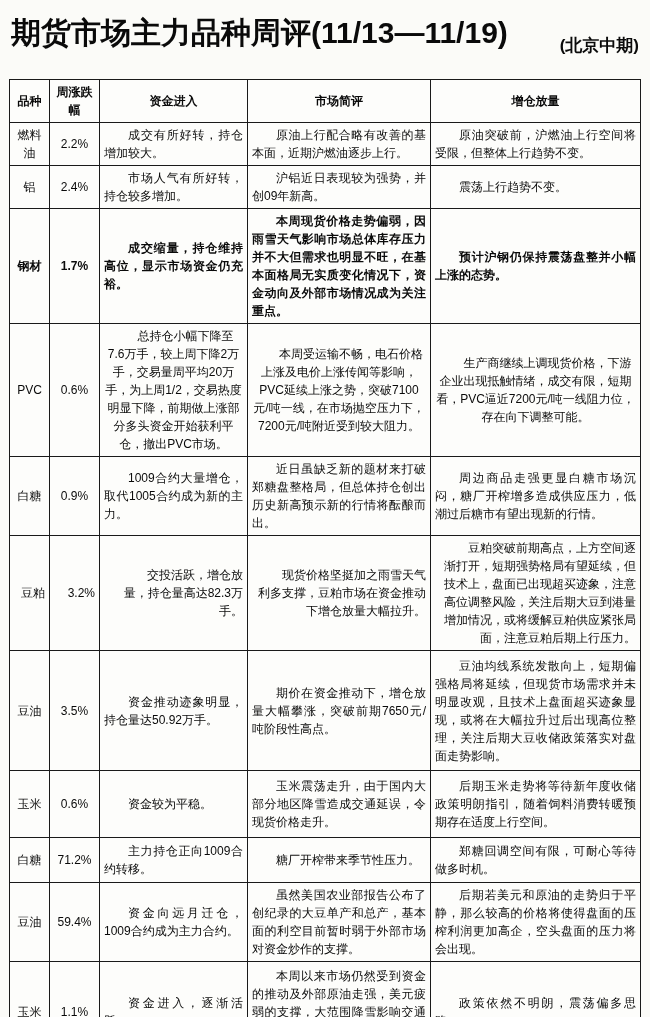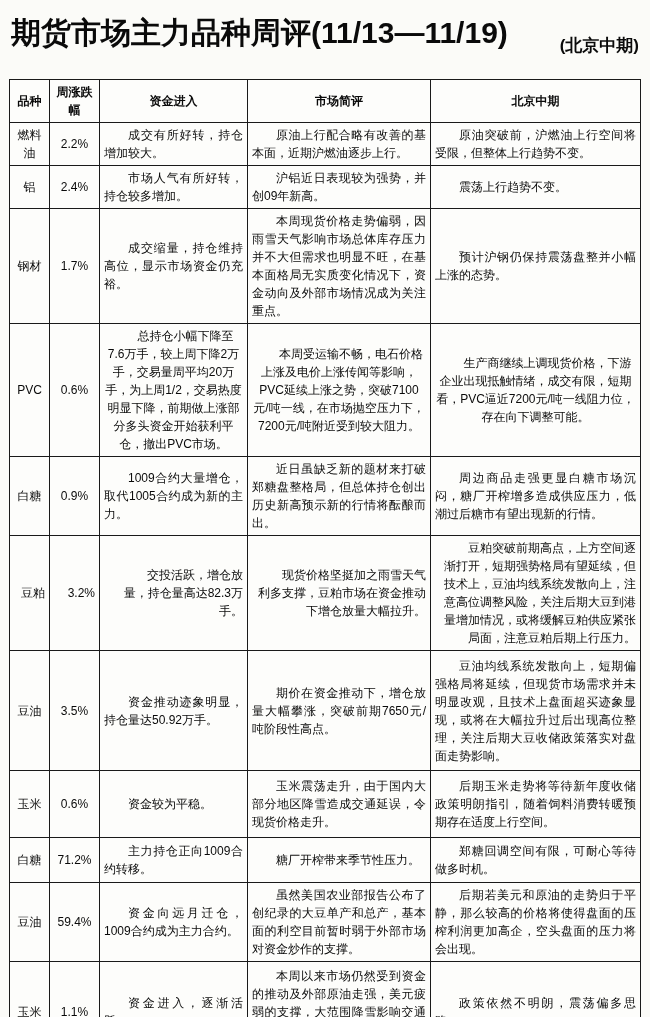--- a/index.html
+++ b/index.html
@@ -65,21 +65,21 @@
   }
   td.c-text {
     text-align: justify;
     text-justify: inter-ideograph;
     text-indent: 2em;
     padding: 4px 5px;
   }
   
   tbody tr:nth-child(1)  td { height: 42px; }
   tbody tr:nth-child(2)  td { height: 42px; }
-  tbody tr:nth-child(3)  td { height: 106px; }
+  tbody tr:nth-child(3)  td { height: 106px; font-weight: bold; }
   tbody tr:nth-child(4)  td { height: 114px; text-align: center; }
   tbody tr:nth-child(5)  td { height: 72px; }
   tbody tr:nth-child(6)  td { height: 115px; text-align: right; }
   tbody tr:nth-child(7)  td { height: 120px; }
   tbody tr:nth-child(8)  td { height: 67px; }
   tbody tr:nth-child(9)  td { height: 45px; }
   tbody tr:nth-child(10) td { height: 79px; }
   tbody tr:nth-child(11) td { height: 100px; }
 </style>
 </head>
@@ -99,21 +99,21 @@
         <col class="col-funds">
         <col class="col-cmt">
         <col class="col-fct">
     </colgroup>
     <thead>
       <tr>
         <th>品种</th>
         <th>周涨跌幅</th>
         <th>资金进入</th>
         <th>市场简评</th>
-        <th>北京中期</th>
+        <th>增仓放量</th>
       </tr>
     </thead>
     <tbody>
       <tr>
         <td class="c-var">燃料油</td>
         <td class="c-pct">2.2%</td>
         <td class="c-text">成交有所好转，持仓增加较大。</td>
         <td class="c-text">原油上行配合略有改善的基本面，近期沪燃油逐步上行。</td>
         <td class="c-text">原油突破前，沪燃油上行空间将受限，但整体上行趋势不变。</td>
       </tr>
@@ -143,21 +143,21 @@
         <td class="c-pct">0.9%</td>
         <td class="c-text">1009合约大量增仓，取代1005合约成为新的主力。</td>
         <td class="c-text">近日虽缺乏新的题材来打破郑糖盘整格局，但总体持仓创出历史新高预示新的行情将酝酿而出。</td>
         <td class="c-text">周边商品走强更显白糖市场沉闷，糖厂开榨增多造成供应压力，低潮过后糖市有望出现新的行情。</td>
       </tr>
       <tr>
         <td class="c-var">豆粕</td>
         <td class="c-pct">3.2%</td>
         <td class="c-text">交投活跃，增仓放量，持仓量高达82.3万手。</td>
         <td class="c-text">现货价格坚挺加之雨雪天气利多支撑，豆粕市场在资金推动下增仓放量大幅拉升。</td>
-        <td class="c-text">豆粕突破前期高点，上方空间逐渐打开，短期强势格局有望延续，但技术上，豆油均线系统发散向上，注意高位调整风险，关注后期大豆到港量增加情况，或将缓解豆粕供应紧张局面，注意豆粕后期上行压力。</td>
+        <td class="c-text">豆粕突破前期高点，上方空间逐渐打开，短期强势格局有望延续，但技术上，盘面已出现超买迹象，注意高位调整风险，关注后期大豆到港量增加情况，或将缓解豆粕供应紧张局面，注意豆粕后期上行压力。</td>
       </tr>
       <tr>
         <td class="c-var">豆油</td>
         <td class="c-pct">3.5%</td>
         <td class="c-text">资金推动迹象明显，持仓量达50.92万手。</td>
         <td class="c-text">期价在资金推动下，增仓放量大幅攀涨，突破前期7650元/吨阶段性高点。</td>
         <td class="c-text">豆油均线系统发散向上，短期偏强格局将延续，但现货市场需求并未明显改观，且技术上盘面超买迹象显现，或将在大幅拉升过后出现高位整理，关注后期大豆收储政策落实对盘面走势影响。</td>
       </tr>
       <tr>
         <td class="c-var">玉米</td>

